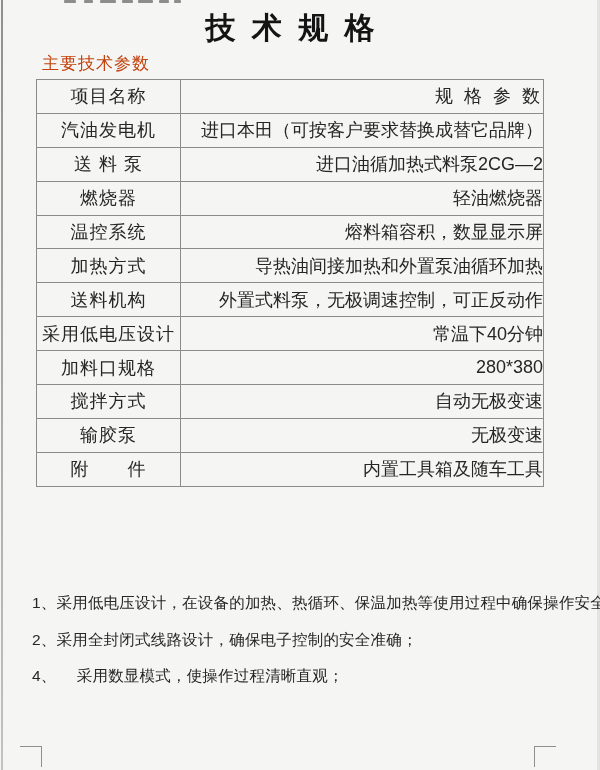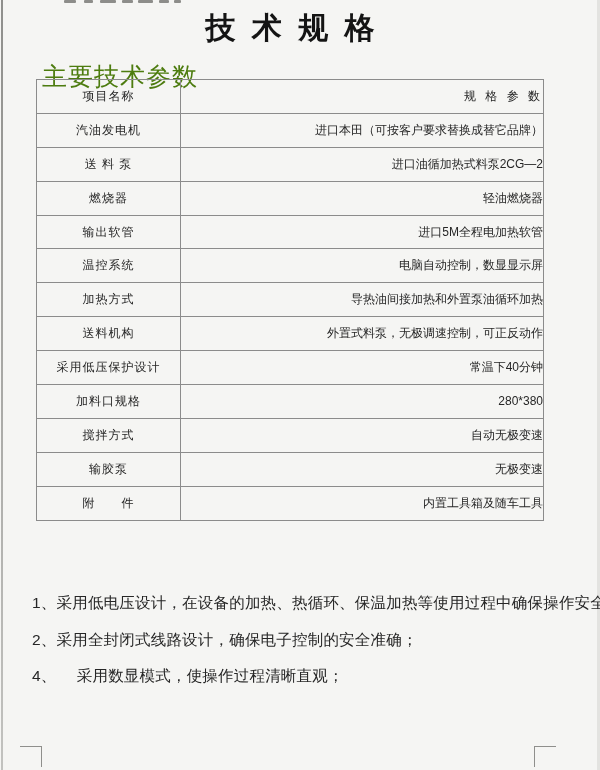--- a/index.html
+++ b/index.html
@@ -22,31 +22,31 @@
   .tf6{left:95px;width:10px;top:1px;}
   .tf7{left:110px;width:7px;}
 
   .doc-title{
     position:absolute;top:8px;left:-8px;width:600px;
     text-align:center;font-size:30px;font-weight:bold;color:#141414;
     letter-spacing:4px;white-space:pre;
   }
   .doc-subtitle{
     position:absolute;top:52px;left:42px;
-    font-size:25px;color:#4d7c0f;letter-spacing:1px;margin-top:8px;
+    font-size:17px;color:#c2410c;letter-spacing:1px;
   }
 
   table.spec{
     position:absolute;left:36px;top:79px;width:508px;
     border-collapse:collapse;table-layout:fixed;
   }
   table.spec td{
     border:1px solid #8b8b8b;
     height:32.9px;
-    font-size:12px;color:#262626;
+    font-size:18px;color:#262626;
     padding:0;vertical-align:middle;
     white-space:pre;overflow:hidden;
   }
   td.c1{width:143px;text-align:center;letter-spacing:1px;}
   td.c2{padding-left:9px;text-align:right;}
   td.hdr{text-align:right;padding-left:0;letter-spacing:3px;}
 
   .notes{position:absolute;left:32px;top:594px;width:560px;}
   .notes p{
     margin:0 0 18.5px 0;font-size:15.5px;line-height:18px;color:#262626;
@@ -88,37 +88,33 @@
   </tr>
   <tr>
     <td class="c1">送 料 泵</td>
     <td class="c2">进口油循加热式料泵2CG—2</td>
   </tr>
   <tr>
     <td class="c1">燃烧器</td>
     <td class="c2">轻油燃烧器</td>
   </tr>
   <tr>
-    <td class="c1">输出软管</td>
-    <td class="c2">进口5M全程电加热软管</td>
-  </tr>
-  <tr>
     <td class="c1">温控系统</td>
-    <td class="c2">电脑自动控制，数显显示屏</td>
+    <td class="c2">熔料箱容积，数显显示屏</td>
   </tr>
   <tr>
     <td class="c1">加热方式</td>
     <td class="c2">导热油间接加热和外置泵油循环加热</td>
   </tr>
   <tr>
     <td class="c1">送料机构</td>
     <td class="c2">外置式料泵，无极调速控制，可正反动作</td>
   </tr>
   <tr>
-    <td class="c1">采用低压保护设计</td>
+    <td class="c1">采用低电压设计</td>
     <td class="c2">常温下40分钟</td>
   </tr>
   <tr>
     <td class="c1">加料口规格</td>
     <td class="c2">280*380</td>
   </tr>
   <tr>
     <td class="c1">搅拌方式</td>
     <td class="c2">自动无极变速</td>
   </tr>

